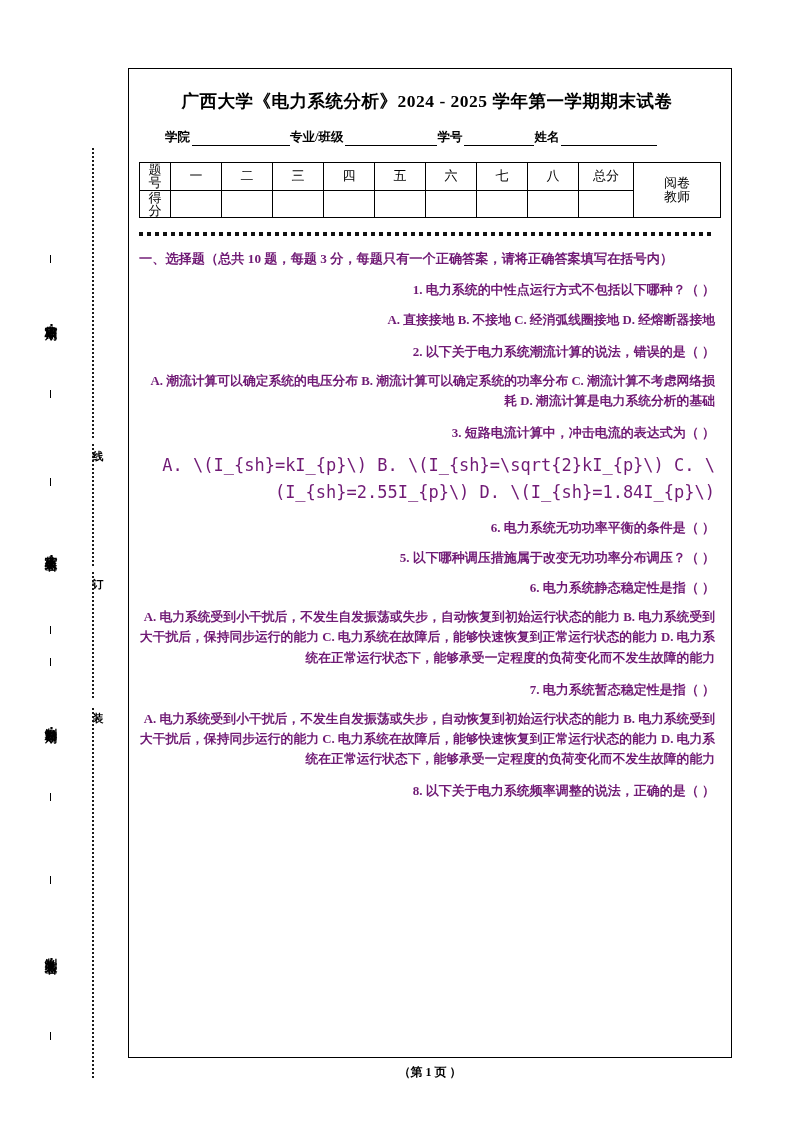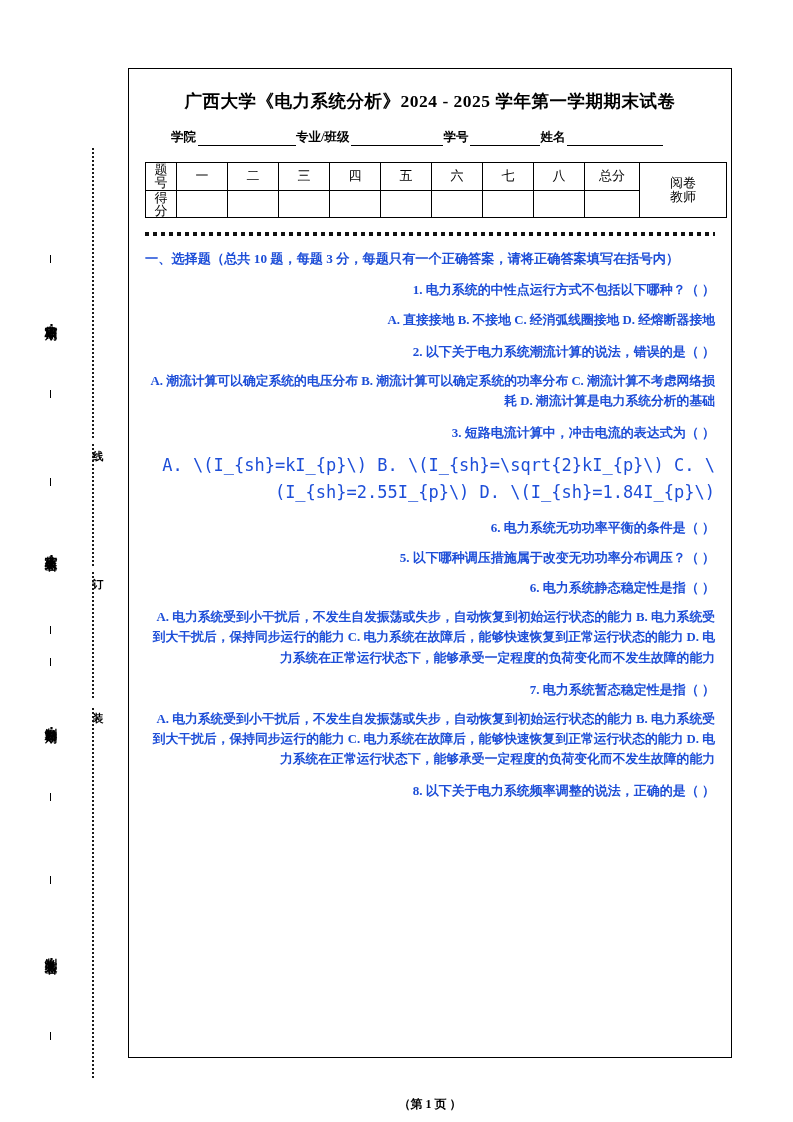--- a/index.html
+++ b/index.html
@@ -70,21 +70,21 @@
 
   
   .sheet {
     position: absolute;
     left: 128px;
     top: 68px;
     width: 604px;
     height: 990px;
     border: 1.6px solid #000;
     box-sizing: border-box;
-    padding: 14px 16px 0 16px;
+    padding: 14px 16px 0 10px;
   }
 
   .exam-title {
     text-align: center;
     font-size: 17.5px;
     font-weight: bold;
     font-family: "Liberation Serif", "DejaVu Serif", serif;
     letter-spacing: 0.5px;
     white-space: nowrap;
     margin: 6px 0 0 0;
@@ -151,21 +151,21 @@
     height: 4px;
   }
 
   
   .qbody {
     margin-top: 13px;
     font-size: 12.6px;
     line-height: 1.62;
     font-family: "DejaVu Sans", "Liberation Sans", sans-serif;
     font-weight: bold;
-    color: #1d4ed8;
+    color: #701a75;
   }
   .section-head {
     margin: 0 0 10px 0;
     font-family: "Liberation Serif", "DejaVu Serif", serif;
     font-weight: bold;
     font-size: 13.2px;
     line-height: 1.55;
   }
   .q-stem {
     margin: 0 0 9px 0;
@@ -190,21 +190,20 @@
 
   .footer-page {
     position: absolute;
     left: 128px;
     top: 1064px;
     width: 604px;
     text-align: center;
     font-size: 12px;
     font-weight: bold;
     font-family: "Liberation Serif", "DejaVu Serif", serif;
-    margin-top: 32px;
   }
 </style>
 </head>
 <body>
 
 <div class="margin-col">
 
   <div class="vlabel" style="top:265px; height:120px;">审核日期:</div>
   <div class="vrule" style="top:255px; height:8px;"></div>
   <div class="vrule" style="top:390px; height:8px;"></div>

